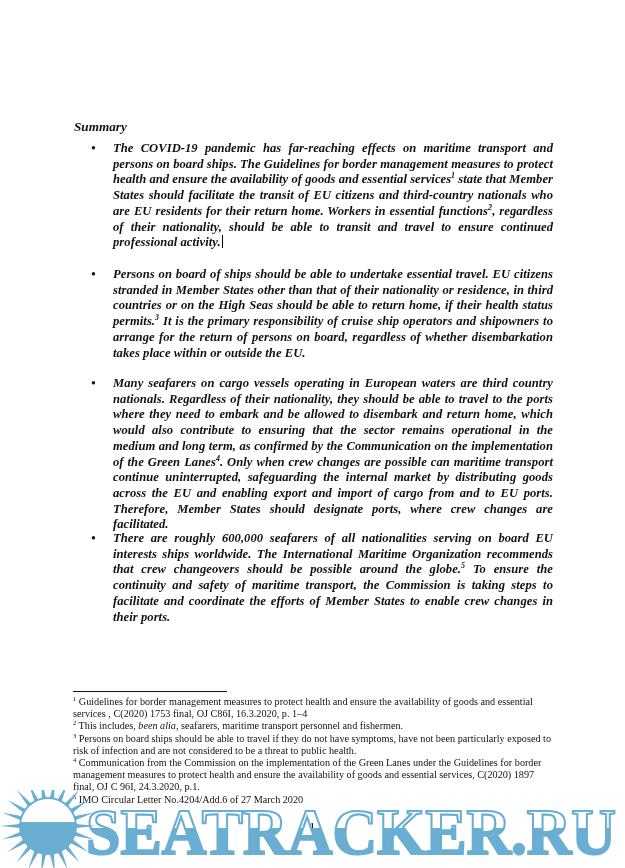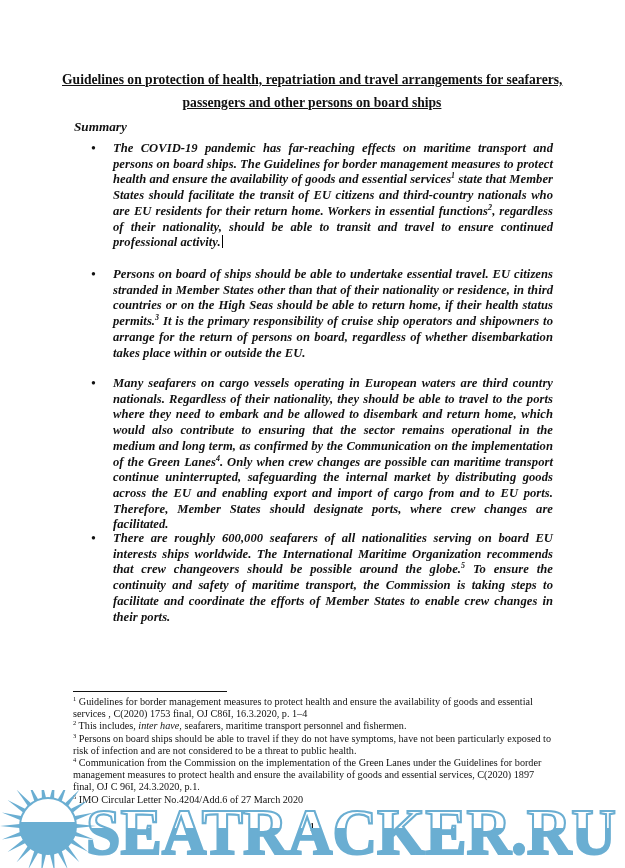--- a/index.html
+++ b/index.html
@@ -114,22 +114,20 @@
       width: 625px;
       height: 78px;
       pointer-events: none;
     }
   </style>
 </head>
 <body>
 
 <div class="page">
 
-  <div class="title l1">Guidelines on protection of health, repatriation and travel arrangements for seafarers,</div>
-  <div class="title l2">passengers and other persons on board ships</div>
 
   <div class="summary-heading">Summary</div>
 
   <div class="bullet-list">
     <span class="bullet" style="top:141px">•</span>
     <div class="bullet-text" style="top:141px">The COVID-19 pandemic has far-reaching effects on maritime transport and persons on board ships. The Guidelines for border management measures to protect health and ensure the availability of goods and essential services<sup>1</sup> state that Member States should facilitate the transit of EU citizens and third-country nationals who are EU residents for their return home. Workers in essential functions<sup>2</sup>, regardless of their nationality, should be able to transit and travel to ensure continued professional activity.<span class="caret"></span></div>
 
     <span class="bullet" style="top:267px">•</span>
     <div class="bullet-text" style="top:267px">Persons on board of ships should be able to undertake essential travel. EU citizens stranded in Member States other than that of their nationality or residence, in third countries or on the High Seas should be able to return home, if their health status permits.<sup>3</sup> It is the primary responsibility of cruise ship operators and shipowners to arrange for the return of persons on board, regardless of whether disembarkation takes place within or outside the EU.</div>
 
@@ -137,21 +135,21 @@
     <div class="bullet-text" style="top:376px">Many seafarers on cargo vessels operating in European waters are third country nationals. Regardless of their nationality, they should be able to travel to the ports where they need to embark and be allowed to disembark and return home, which would also contribute to ensuring that the sector remains operational in the medium and long term, as confirmed by the Communication on the implementation of the Green Lanes<sup>4</sup>. Only when crew changes are possible can maritime transport continue uninterrupted, safeguarding the internal market by distributing goods across the EU and enabling export and import of cargo from and to EU ports. Therefore, Member States should designate ports, where crew changes are facilitated.</div>
 
     <span class="bullet" style="top:531px">•</span>
     <div class="bullet-text" style="top:531px">There are roughly 600,000 seafarers of all nationalities serving on board EU interests ships worldwide. The International Maritime Organization recommends that crew changeovers should be possible around the globe.<sup>5</sup> To ensure the continuity and safety of maritime transport, the Commission is taking steps to facilitate and coordinate the efforts of Member States to enable crew changes in their ports.</div>
   </div>
 
   <div class="fn-rule"></div>
 
   <div class="footnotes">
     <p class="footnote"><sup>1</sup> Guidelines for border management measures to protect health and ensure the availability of goods and essential services , C(2020) 1753 final, OJ C86I, 16.3.2020, p. 1–4</p>
-    <p class="footnote"><sup>2</sup> This includes, <i>inter have</i>, seafarers, maritime transport personnel and fishermen.</p>
+    <p class="footnote"><sup>2</sup> This includes, <i>been alia</i>, seafarers, maritime transport personnel and fishermen.</p>
     <p class="footnote"><sup>3</sup>  Persons on board ships should be able to travel if they do not have symptoms, have not been particularly exposed to risk of infection and are not considered to be a threat to public health.</p>
     <p class="footnote"><sup>4</sup> Communication from the Commission on the implementation of the Green Lanes under the Guidelines for border management measures to protect health and ensure the availability of goods and essential services, C(2020) 1897 final, OJ C 96I, 24.3.2020, p.1.</p>
     <p class="footnote"><sup>5</sup> IMO Circular Letter No.4204/Add.6 of 27 March 2020</p>
   </div>
 
   <div class="page-number">1</div>
 
   <svg class="watermark" viewBox="0 0 625 78" xmlns="http://www.w3.org/2000/svg">
     <defs>
       <linearGradient id="wmFill" x1="0" y1="0" x2="0" y2="1">

